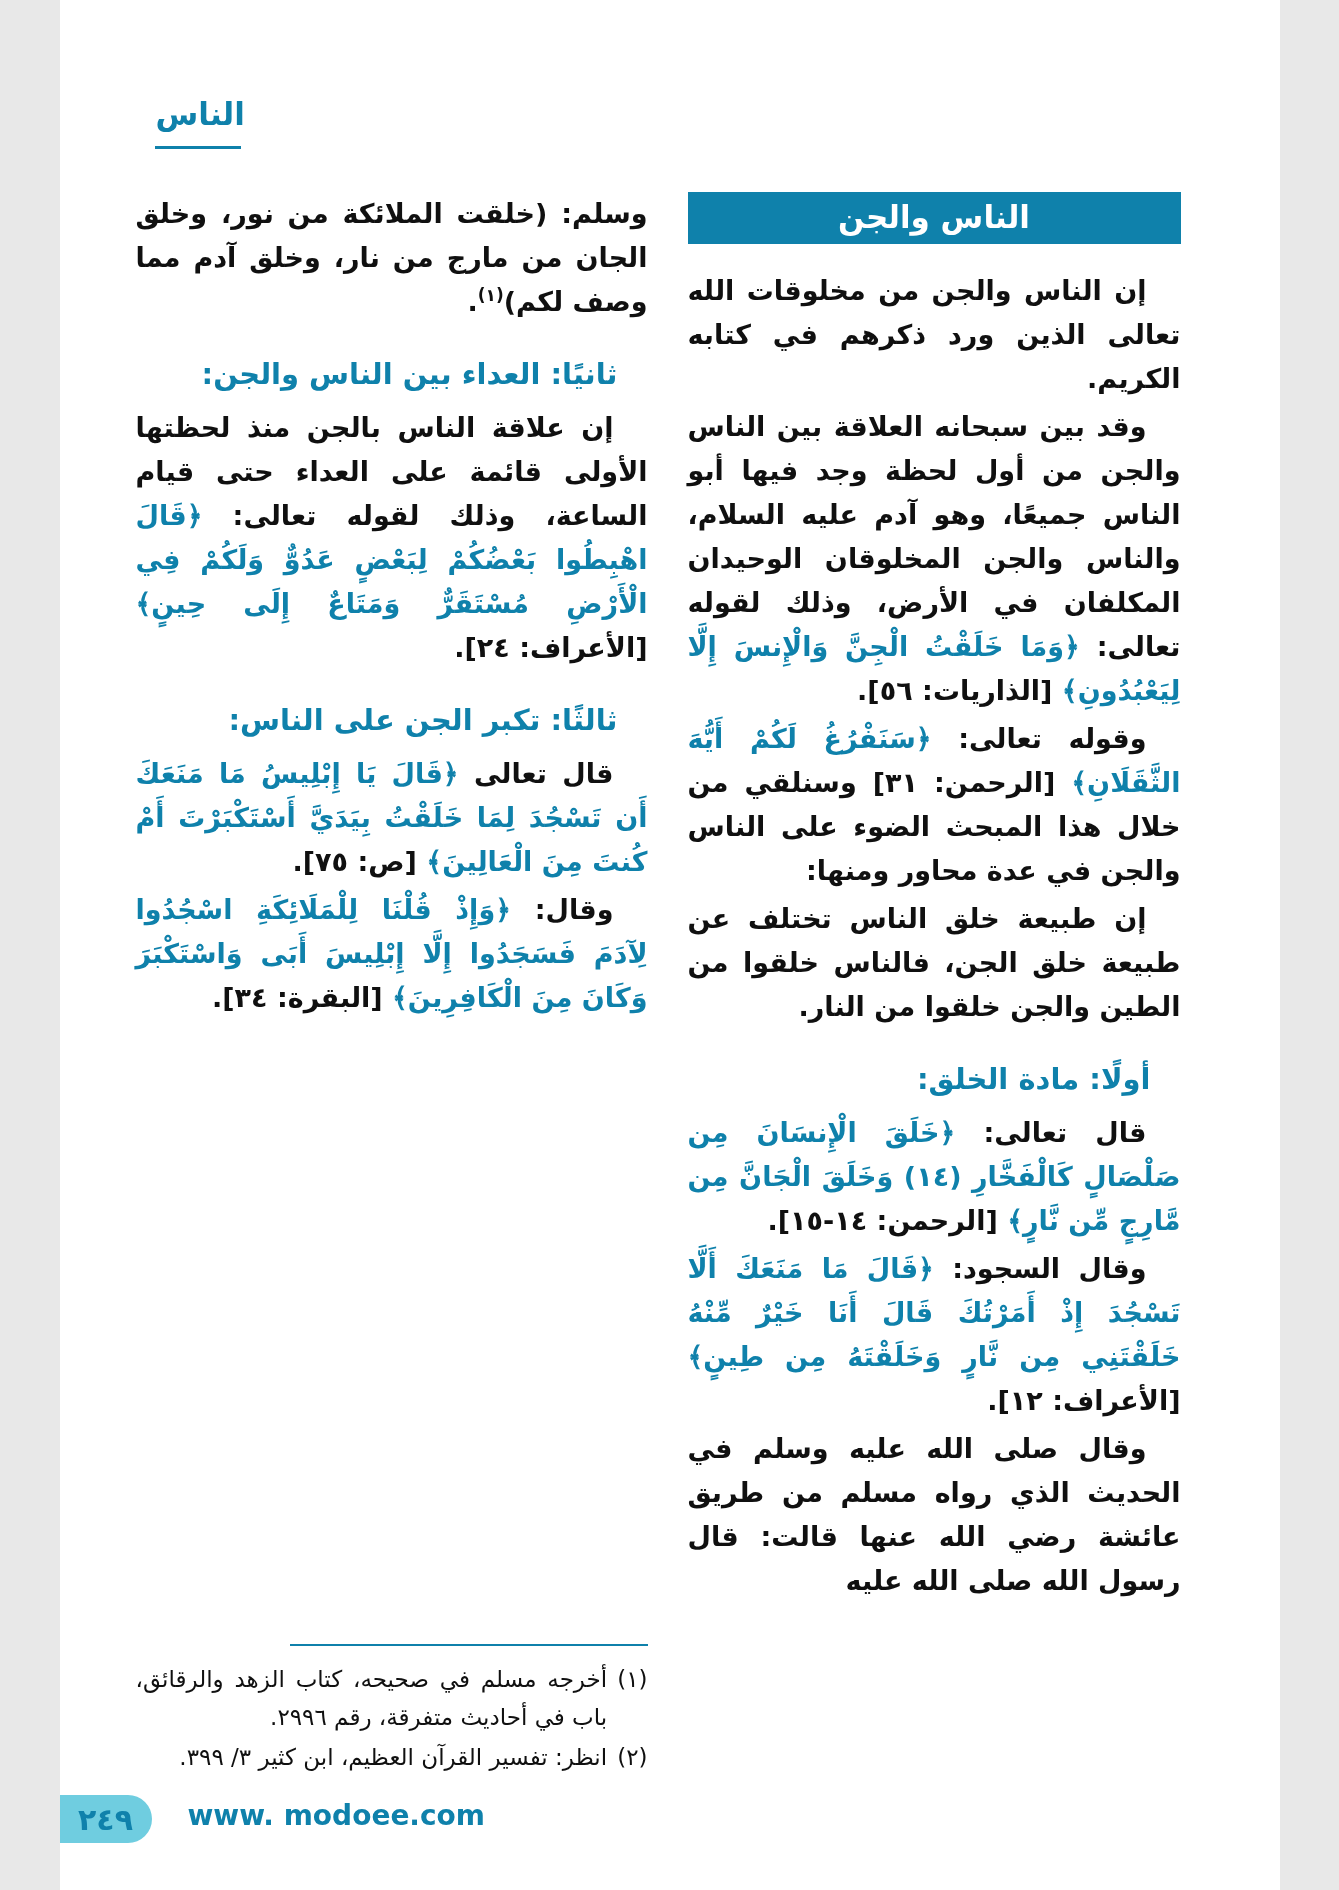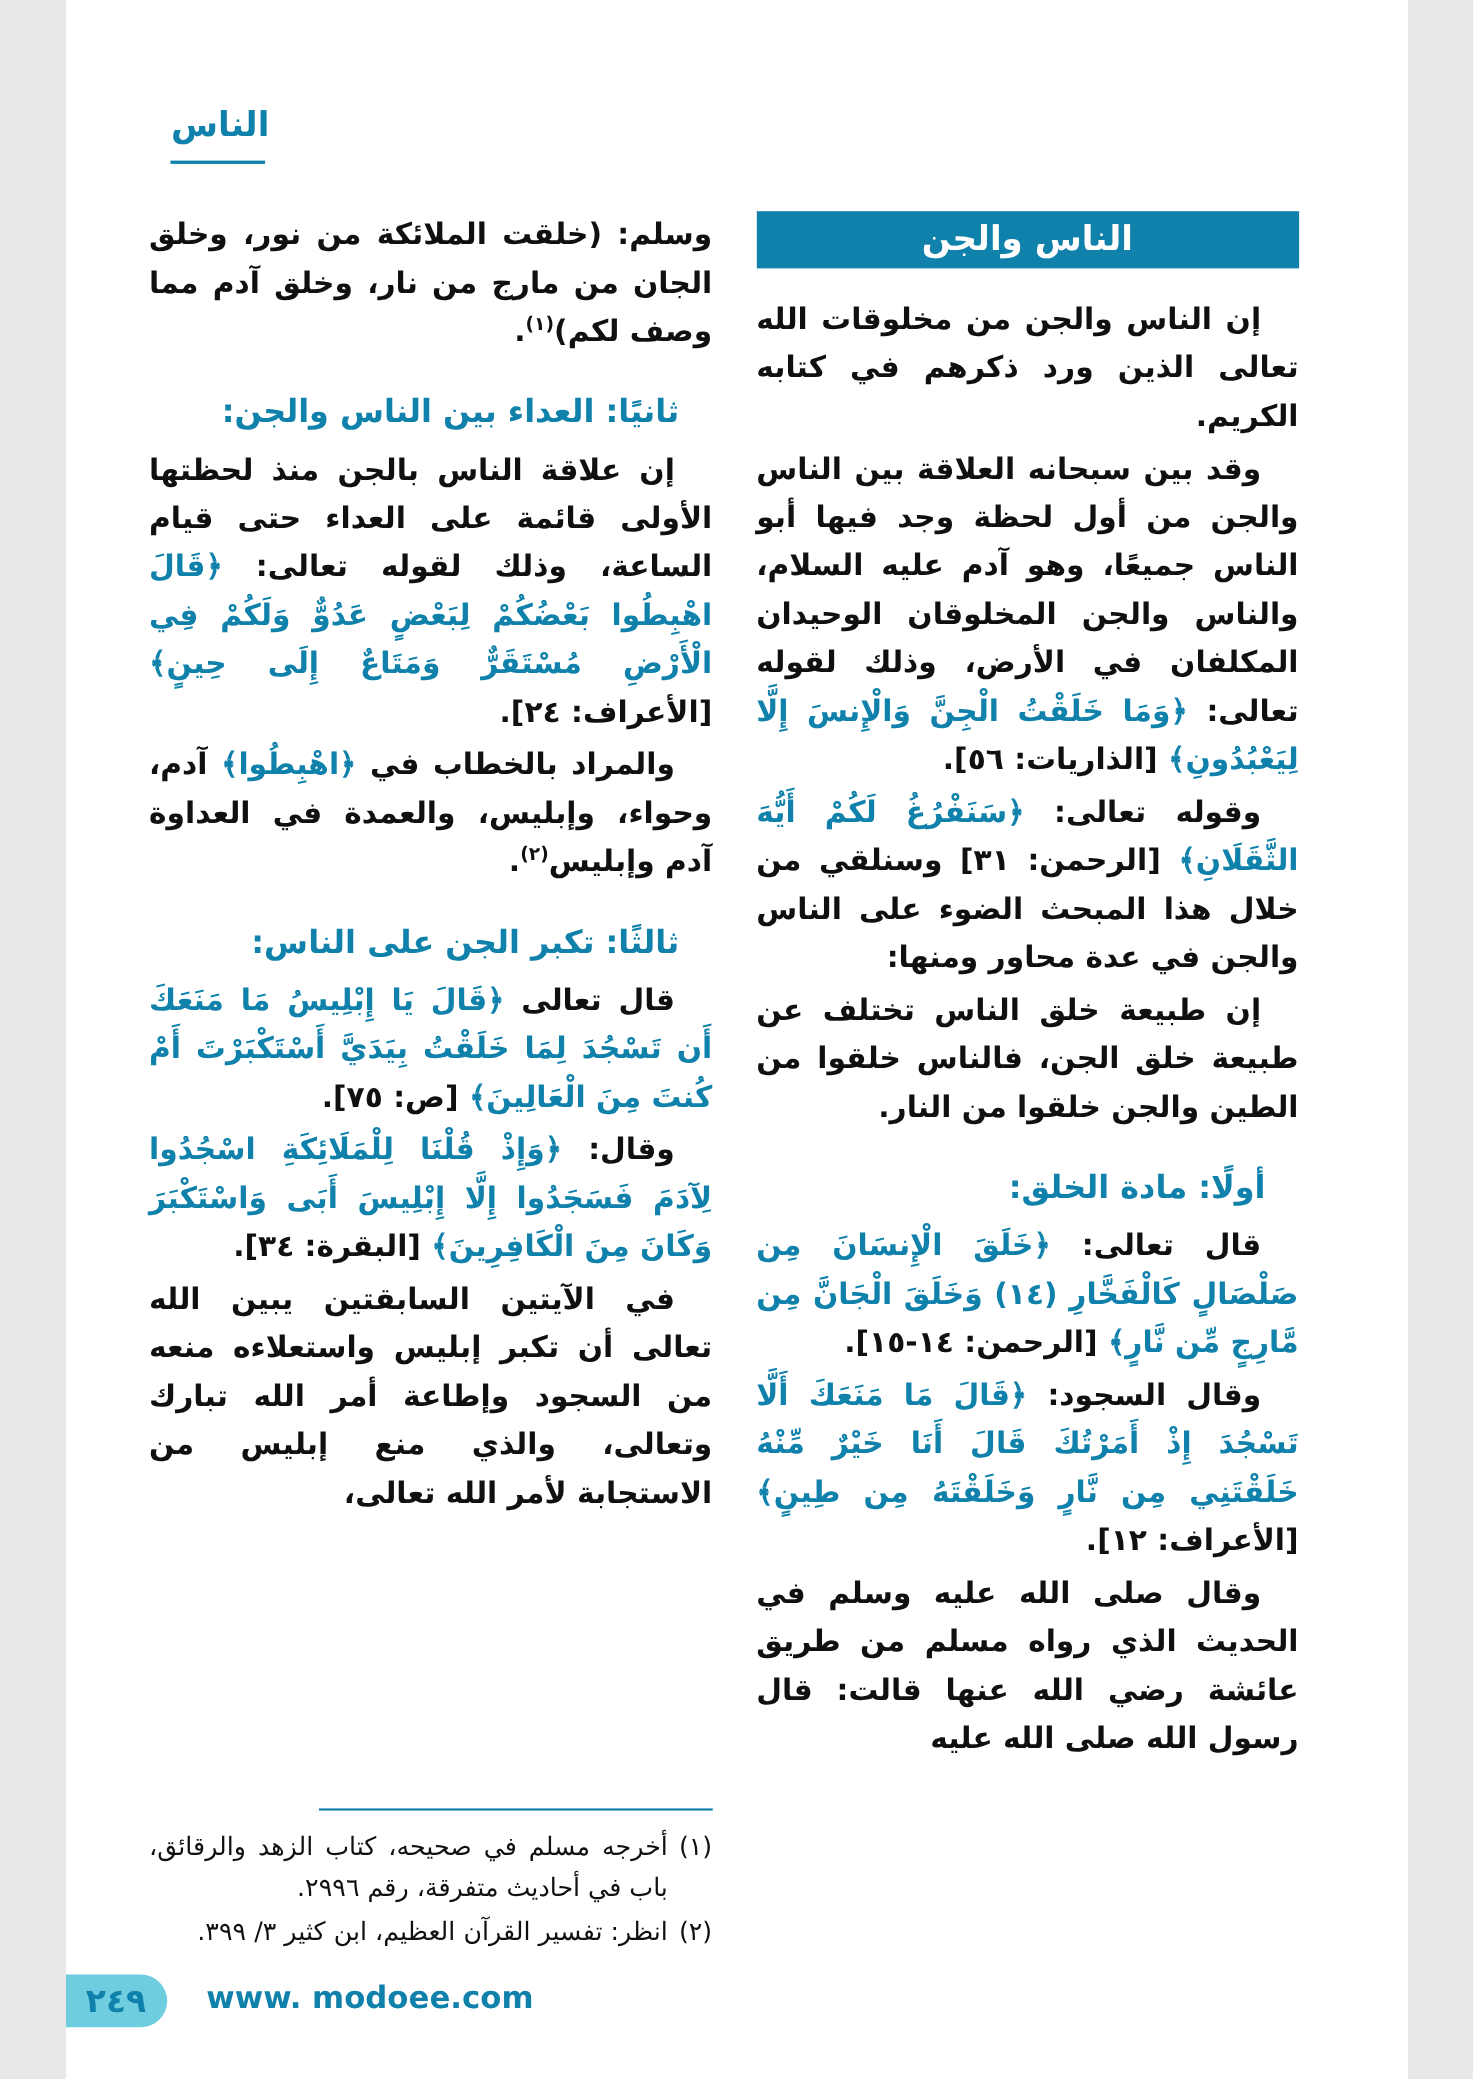--- a/index.html
+++ b/index.html
@@ -103,25 +103,23 @@
           <p class="para body"><span>وقال السجود: </span><span class="quran">﴿قَالَ مَا مَنَعَكَ أَلَّا تَسْجُدَ إِذْ أَمَرْتُكَ قَالَ أَنَا خَيْرٌ مِّنْهُ خَلَقْتَنِي مِن نَّارٍ وَخَلَقْتَهُ مِن طِينٍ﴾</span><span class="verse-ref"> [الأعراف: ١٢].</span></p>
           <p class="para body"><span>وقال صلى الله عليه وسلم في الحديث الذي رواه مسلم من طريق عائشة رضي الله عنها قالت: قال رسول الله صلى الله عليه</span></p>
         </div>
     </div>
 
     <div class="col col-left">
       <div>
           <p class="para body noindent"><span>وسلم: (خلقت الملائكة من نور، وخلق الجان من مارج من نار، وخلق آدم مما وصف لكم)</span><span class="fn-ref">(١)</span><span>.</span></p>
           <p class="para heading"><span>ثانيًا: العداء بين الناس والجن:</span></p>
           <p class="para body"><span>إن علاقة الناس بالجن منذ لحظتها الأولى قائمة على العداء حتى قيام الساعة، وذلك لقوله تعالى: </span><span class="quran">﴿قَالَ اهْبِطُوا بَعْضُكُمْ لِبَعْضٍ عَدُوٌّ وَلَكُمْ فِي الْأَرْضِ مُسْتَقَرٌّ وَمَتَاعٌ إِلَى حِينٍ﴾</span><span class="verse-ref"> [الأعراف: ٢٤].</span></p>
-          <p class="para body"><span>والمراد بالخطاب في </span><span class="quran">﴿اهْبِطُوا﴾</span><span> آدم، وحواء، وإبليس، والعمدة في العداوة آدم وإبليس</span><span class="fn-ref">(٢)</span><span>.</span></p>
           <p class="para heading"><span>ثالثًا: تكبر الجن على الناس:</span></p>
           <p class="para body"><span>قال تعالى </span><span class="quran">﴿قَالَ يَا إِبْلِيسُ مَا مَنَعَكَ أَن تَسْجُدَ لِمَا خَلَقْتُ بِيَدَيَّ أَسْتَكْبَرْتَ أَمْ كُنتَ مِنَ الْعَالِينَ﴾</span><span class="verse-ref"> [ص: ٧٥].</span></p>
           <p class="para body"><span>وقال: </span><span class="quran">﴿وَإِذْ قُلْنَا لِلْمَلَائِكَةِ اسْجُدُوا لِآدَمَ فَسَجَدُوا إِلَّا إِبْلِيسَ أَبَى وَاسْتَكْبَرَ وَكَانَ مِنَ الْكَافِرِينَ﴾</span><span class="verse-ref"> [البقرة: ٣٤].</span></p>
-          <p class="para body"><span>في الآيتين السابقتين يبين الله تعالى أن تكبر إبليس واستعلاءه منعه من السجود وإطاعة أمر الله تبارك وتعالى، والذي منع إبليس من الاستجابة لأمر الله تعالى،</span></p>
         </div>
       <div class="footnotes">
         <div class="fn-rule"></div>
         <div id="fnlist">
             <div class="footnote">
               <span class="fn-marker">(١)</span>
               <div class="fn-text">أخرجه مسلم في صحيحه، كتاب الزهد والرقائق، باب في أحاديث متفرقة، رقم ٢٩٩٦.</div>
             </div>
             <div class="footnote">
               <span class="fn-marker">(٢)</span>

